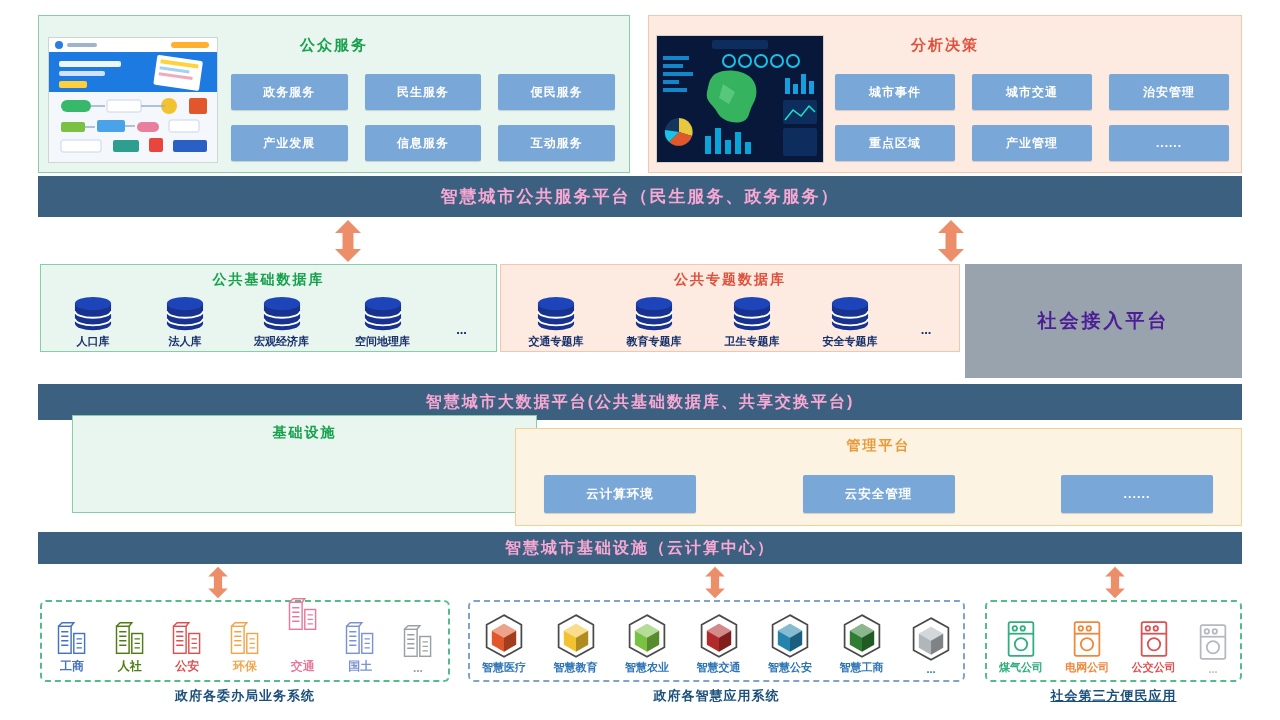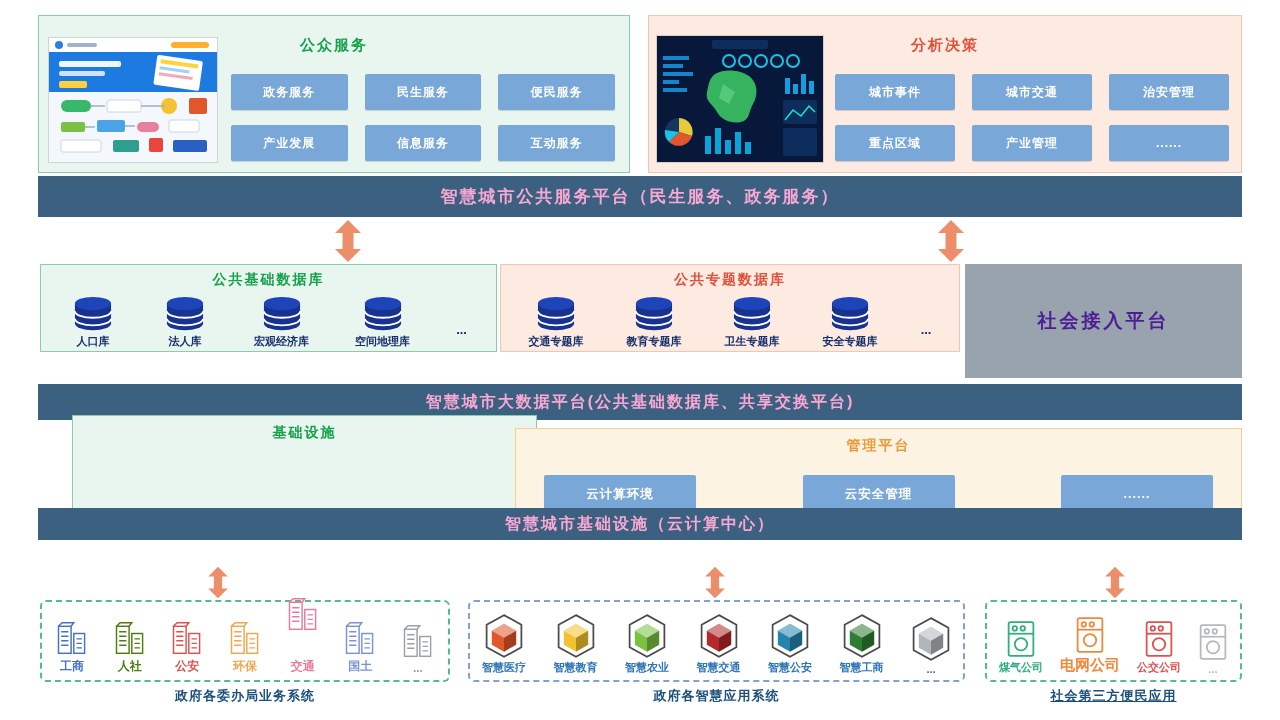--- a/index.html
+++ b/index.html
@@ -360,21 +360,21 @@
 
   <div class="panel panel-cream" style="left:515px; top:428px; width:727px; height:98px;">
     <div class="panel-title t-orange" style="top:8px; font-size:14px;">管理平台</div>
     <div class="mgmt-row" style="left:28px; right:28px; top:46px;">
       <div class="btn">云计算环境</div>
       <div class="btn">云安全管理</div>
       <div class="btn">......</div>
     </div>
   </div>
 
-  <div class="band" style="top:508px; height:32px; font-size:16px;">智慧城市基础设施（云计算中心）</div>
+  <div class="band" style="top:532px; height:32px; font-size:16px;">智慧城市基础设施（云计算中心）</div>
 
   <div class="arrow" style="left:203px; top:566px;">
       <svg width="30" height="33">
         <use href="#sym-arrow"></use>
       </svg>
     </div>
   <div class="arrow" style="left:700px; top:566px;">
       <svg width="30" height="33">
         <use href="#sym-arrow"></use>
       </svg>
@@ -479,21 +479,21 @@
     <div class="bx-item" style="color: rgb(47, 174, 126);">
       <svg width="30" height="40">
           <use href="#sym-appliance"></use>
         </svg>
       <span class="bx-label" style="font-size:11px;">煤气公司</span>
     </div>
     <div class="bx-item" style="color: rgb(240, 136, 60);">
       <svg width="30" height="40">
           <use href="#sym-appliance"></use>
         </svg>
-      <span class="bx-label" style="font-size:15px;">电网公司</span>
+      <span class="bx-label" style="font-size:11px;">电网公司</span>
     </div>
     <div class="bx-item" style="color: rgb(224, 80, 80);">
       <svg width="30" height="40">
           <use href="#sym-appliance"></use>
         </svg>
       <span class="bx-label" style="font-size:11px;">公交公司</span>
     </div>
     <div class="bx-item" style="color: rgb(181, 185, 189);">
       <svg width="30" height="40">
           <use href="#sym-appliance"></use>

